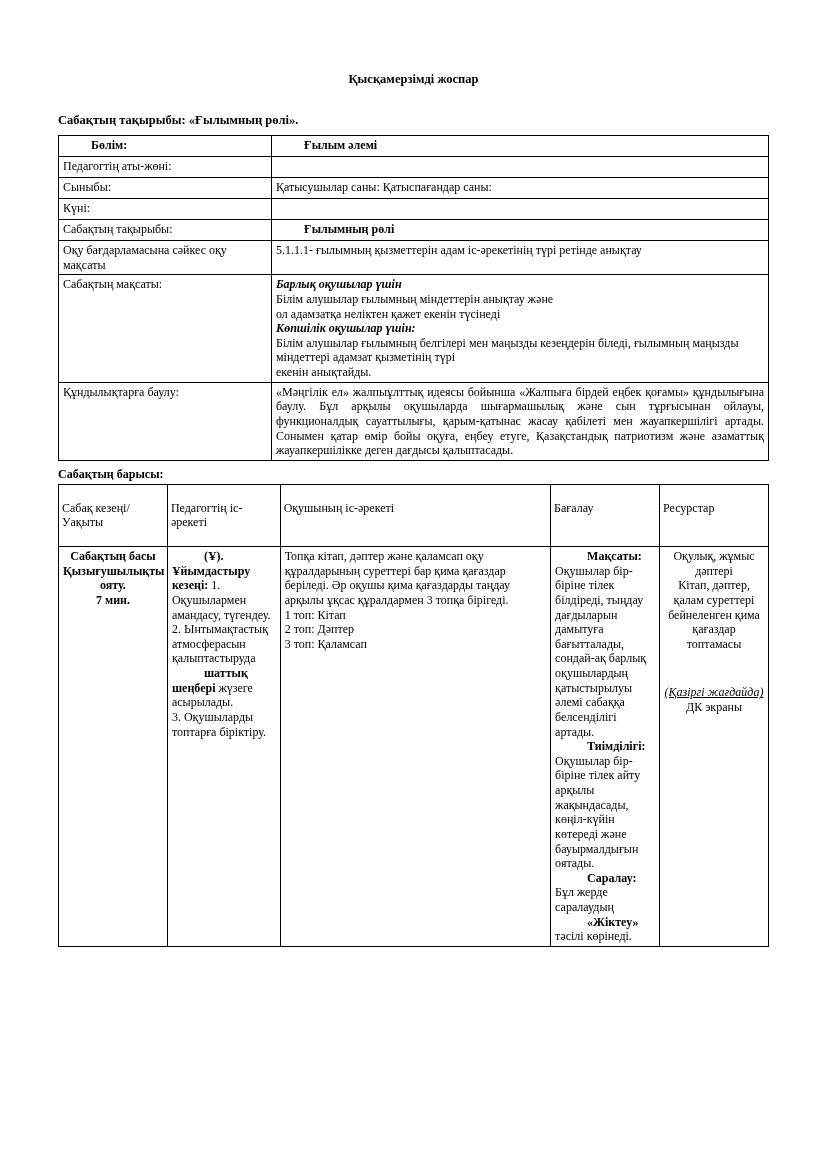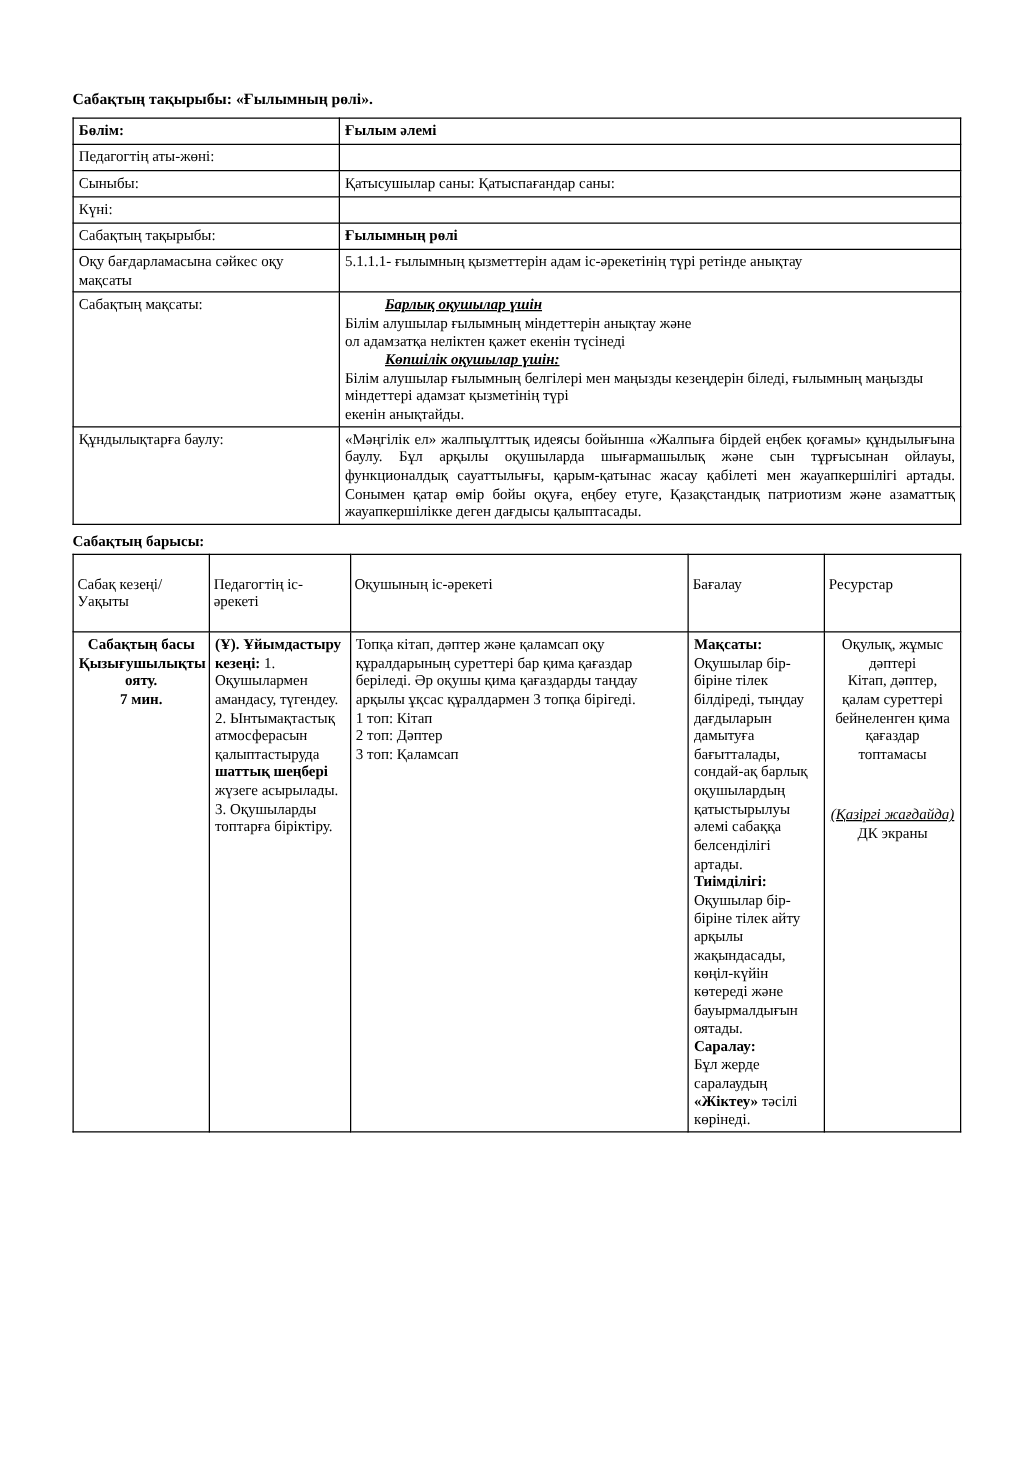--- a/index.html
+++ b/index.html
@@ -47,26 +47,25 @@
     font-size: 12px;
     line-height: 1.22;
     font-weight: normal;
     text-align: left;
   }
   .t1 td {
     height: 16px;
   }
   .b {
     font-weight: bold;
+    padding-left: 32px;
   }
   .bi-u {
     font-weight: bold;
     font-style: italic;
-    text-decoration: underline;
-    margin-left: 32px;
   }
   .i-u {
     font-style: italic;
     text-decoration: underline;
     margin-top: 24px;
   }
   .section-label {
     font-weight: bold;
     font-size: 12px;
     margin: 6px 0 2px 0;
@@ -91,20 +90,21 @@
   }
   .sp {
     display: block;
   }
 </style>
 </head>
 <body>
 
 <div class="page">
 
+  <div class="doc-title">Қысқамерзімді жоспар</div>
 
   <div class="subject-line">
     <span>Сабақтың тақырыбы:</span>
     <span class="normal">«Ғылымның рөлі».</span>
   </div>
 
   <table class="t1">
     <colgroup>
       <col style="width:30%">
       <col style="width:70%">

